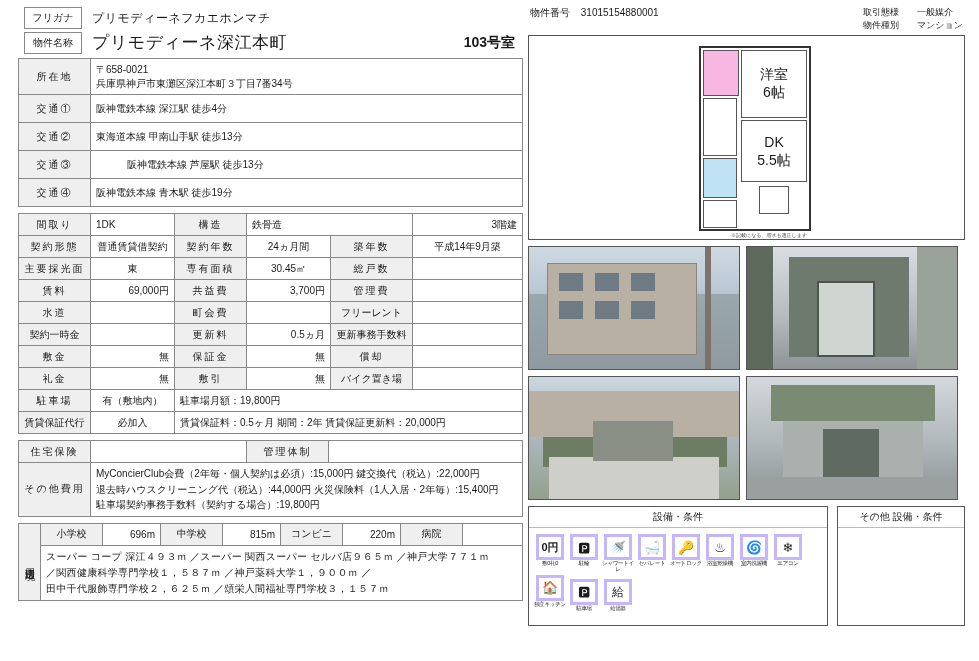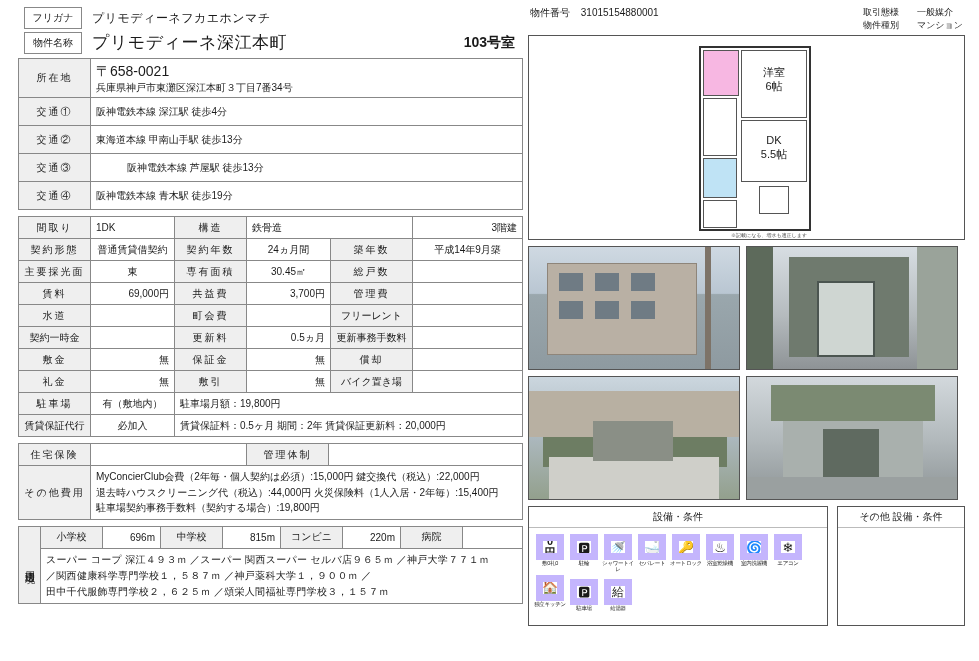--- a/index.html
+++ b/index.html
@@ -54,21 +54,21 @@
     background: #efefef;
     text-align: center;
     letter-spacing: 2px;
     white-space: nowrap;
   }
   td.lbl.tight { letter-spacing: 0px; }
   td.num { text-align: right; padding-right: 8px; }
   td.ctr { text-align: center; }
 
   .addr-block { line-height: 1.35; }
-  .zip { font-size: 14px; }
+  .zip { font-size: 10px; }
 
   .sec { margin-top: 6px; }
 
   .fee-cell { line-height: 1.55; font-size: 9.5px; padding: 5px 6px; }
 
   .kankyo-wrap { margin-top: 6px; }
   .vert-lbl {
     writing-mode: vertical-rl;
     text-orientation: upright;
     letter-spacing: 1px;
@@ -111,33 +111,33 @@
     text-align: center; font-size: 10px; padding: 3px 0;
     border-bottom: 1px solid #bbb;
   }
   .other { flex: 1; height: 120px; border: 1px solid #555; }
 
   .icon-grid { display: flex; flex-wrap: wrap; padding: 6px 5px 0 5px; gap: 2px; }
   .icon-item { width: 32px; text-align: center; }
   .icon-box {
     width: 28px; height: 26px;
     margin: 0 auto;
-    border: 7px solid #c4b5fd;
+    border: 3px solid #c4b5fd;
     background: #fff;
     display: flex; align-items: center; justify-content: center;
     font-size: 13px;
     line-height: 1;
     overflow: hidden;
   }
   .icon-cap { font-size: 5.5px; margin-top: 1px; line-height: 1.05; letter-spacing: -0.3px; }
 
   
   .fp { position: absolute; }
   .fp-outline { border: 2px solid #333; }
-  .label-c { position: absolute; text-align: center; font-size: 11px; line-height: 1.25; }
+  .label-c { position: absolute; text-align: center; font-size: 14px; line-height: 1.25; }
 </style>
 </head>
 <body>
 
 <div class="page">
 
   <div class="left">
 
     <div class="hdr-row">
       <div class="hdr-label">フリガナ</div>

